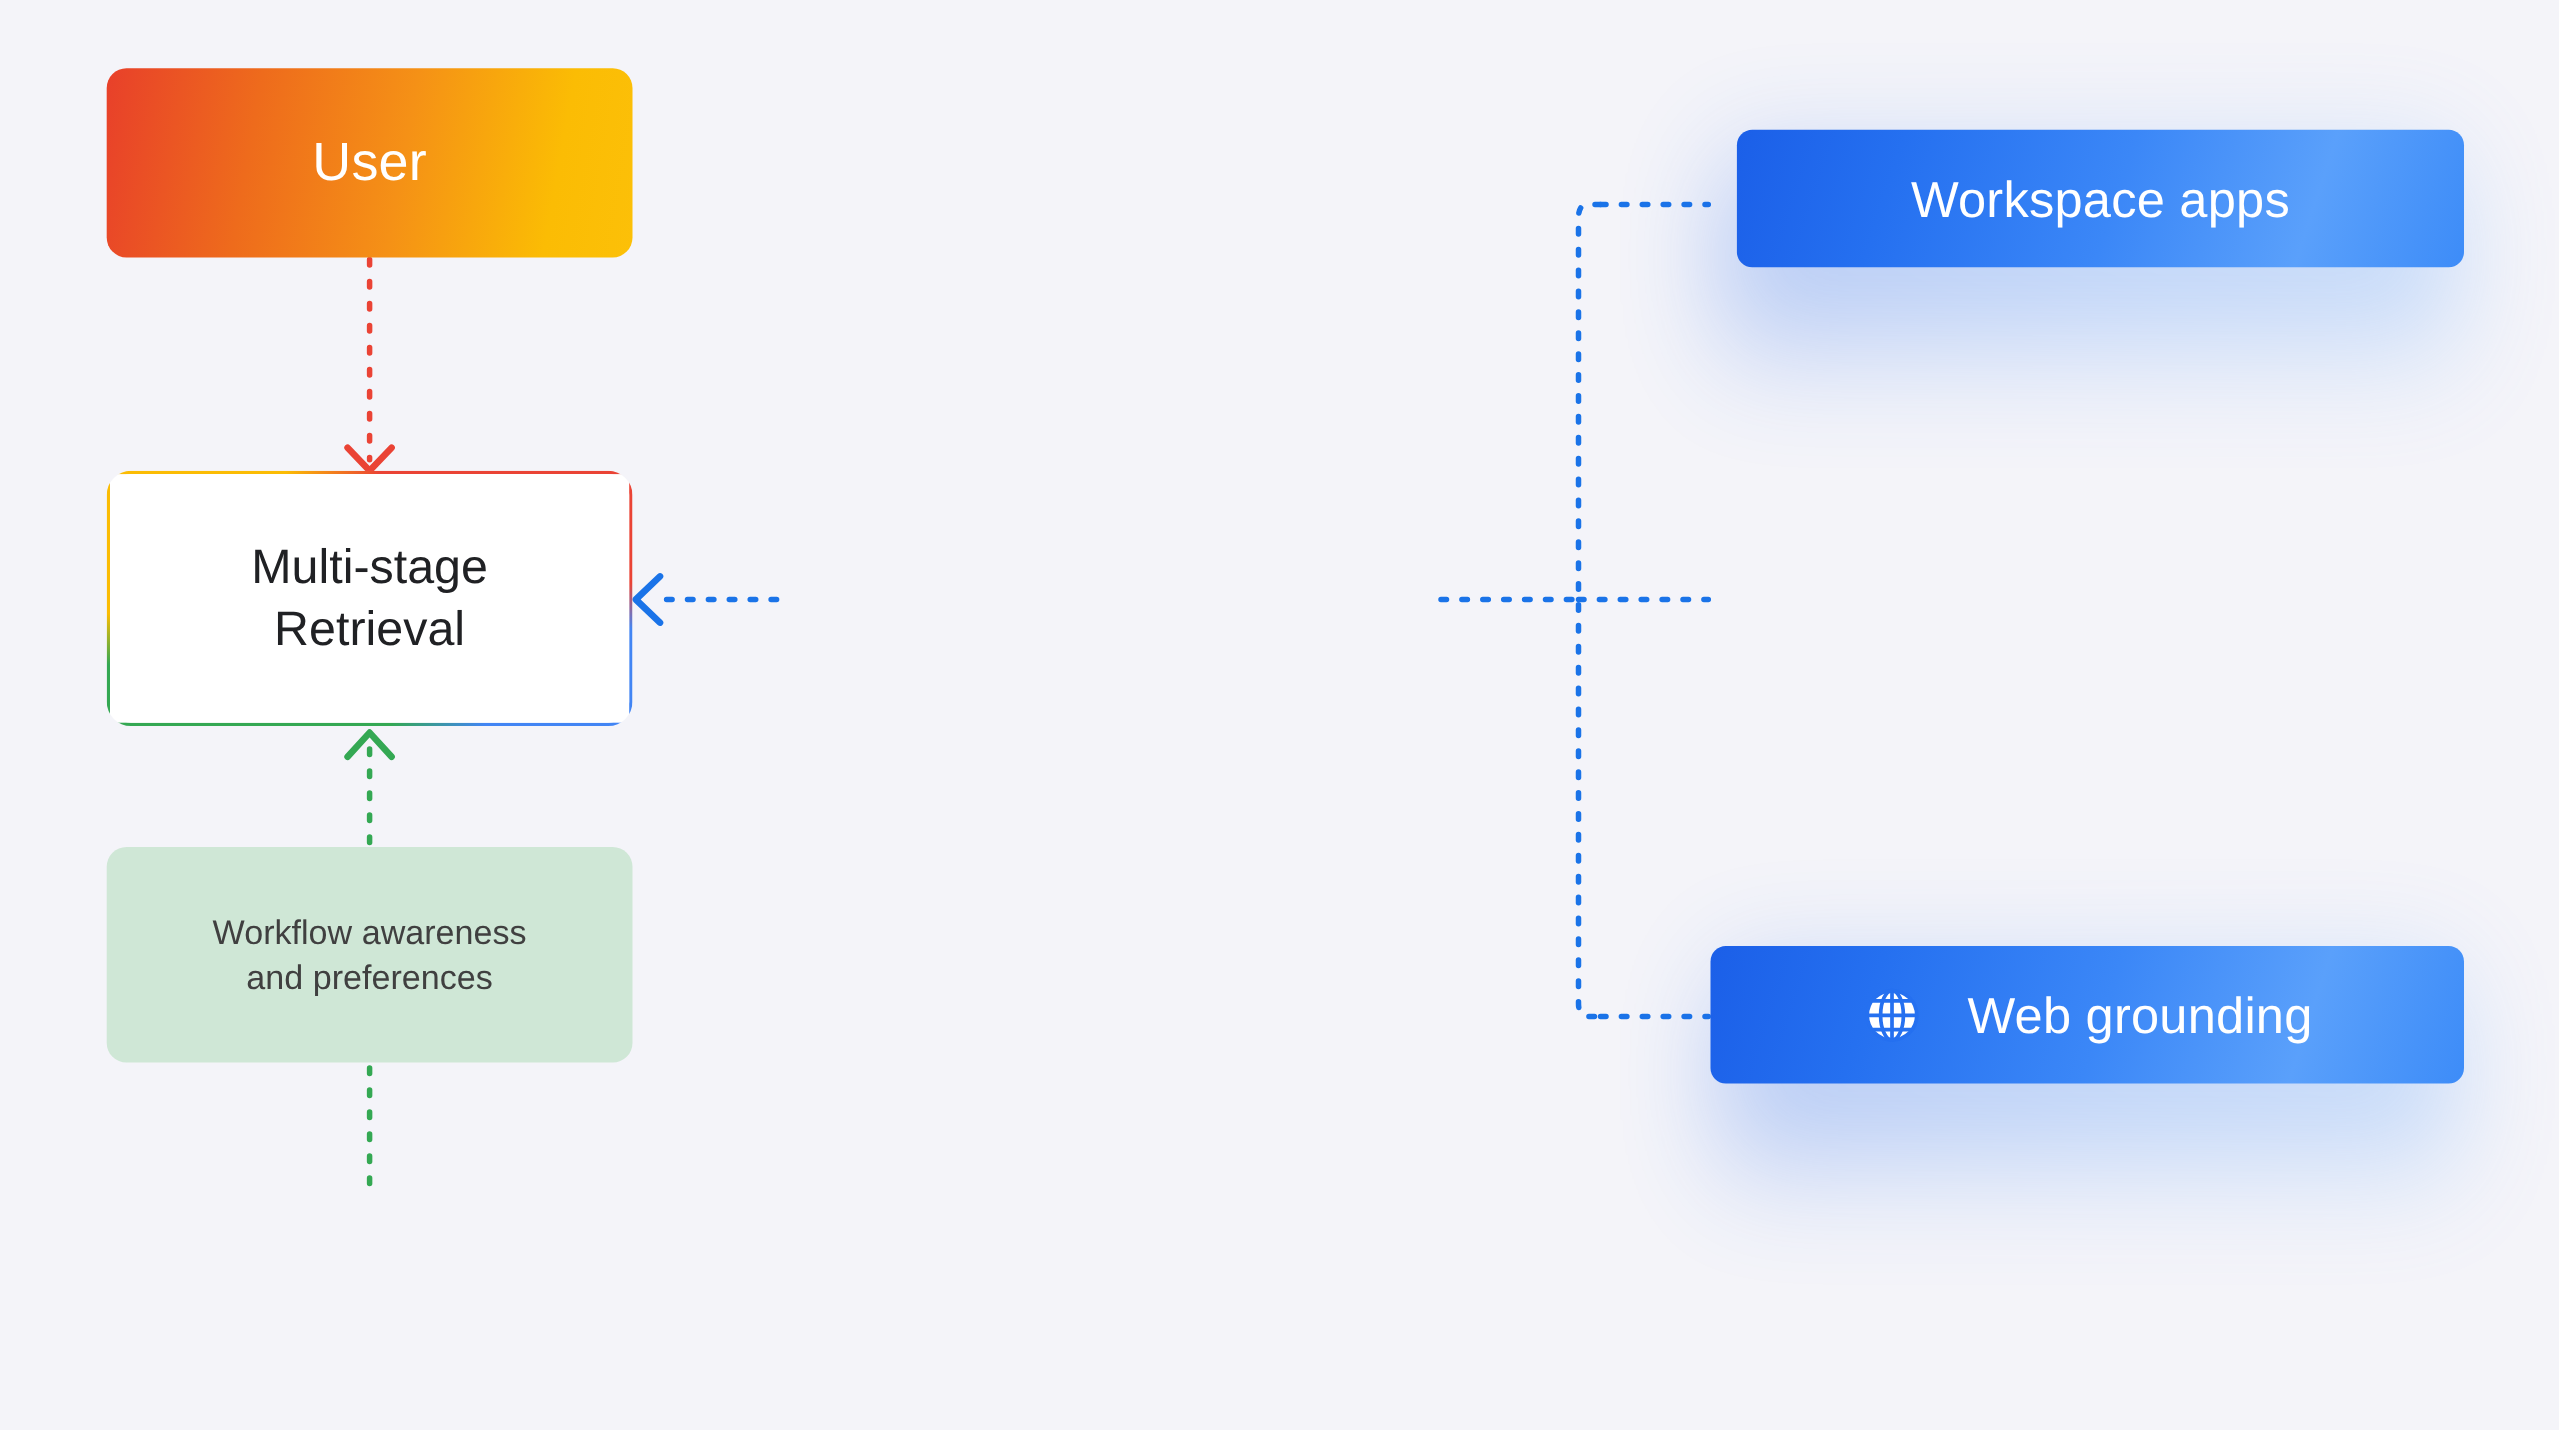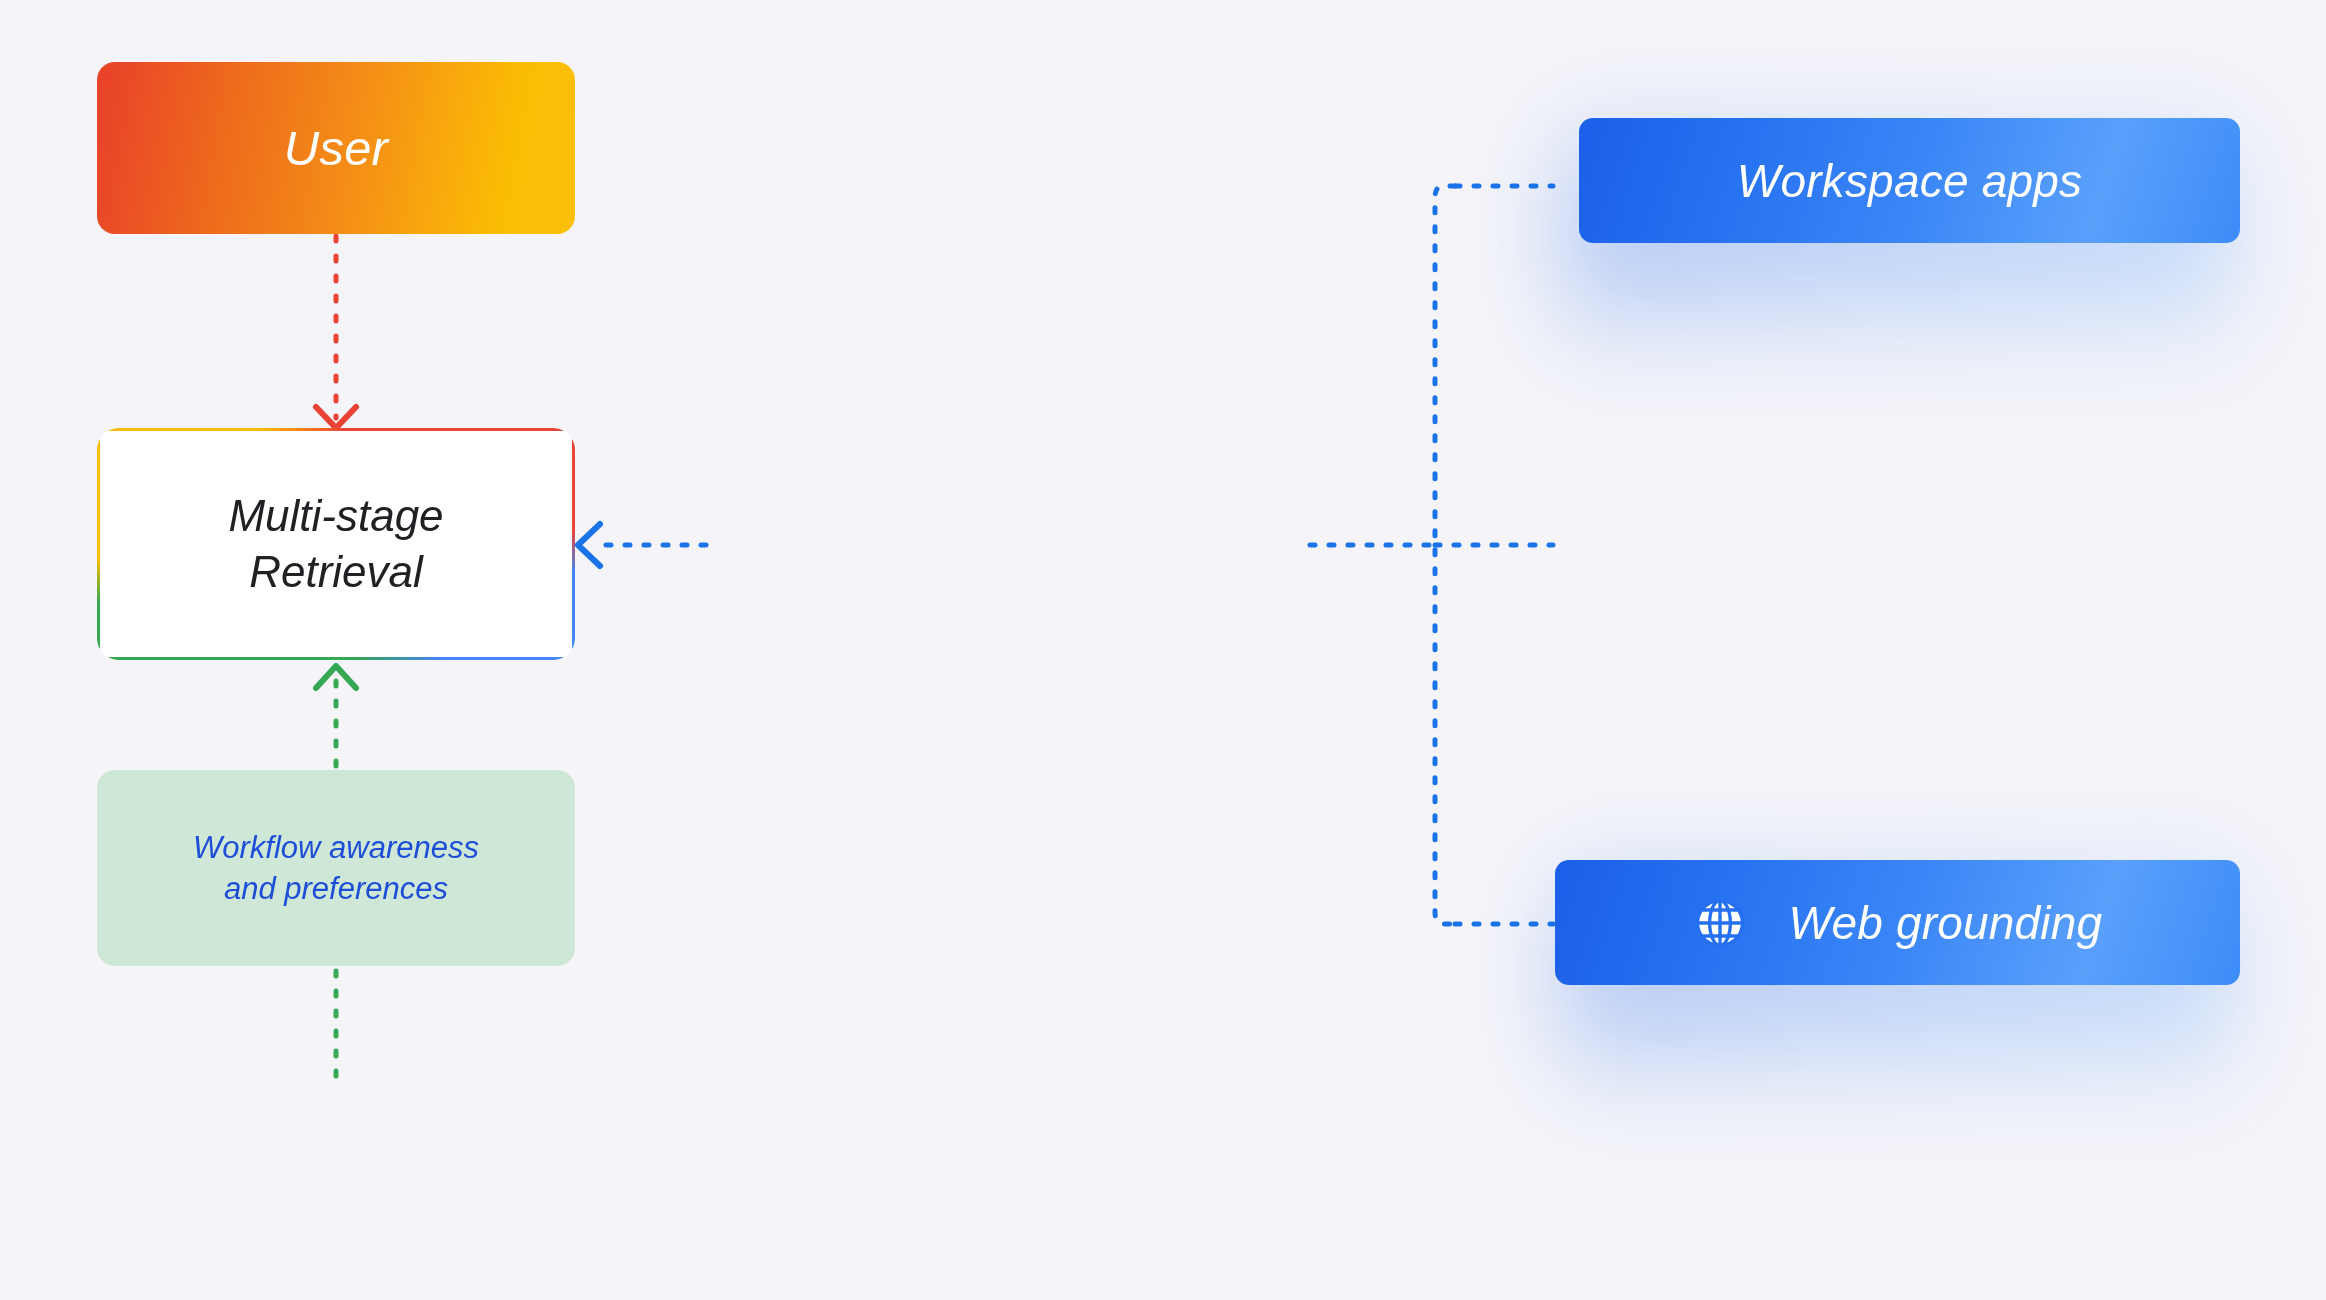--- a/index.html
+++ b/index.html
@@ -6,21 +6,20 @@
   html, body {
     width: 2326px; height: 1300px;
     background: #f4f4f9;
     font-family: "Liberation Sans", sans-serif;
     overflow: hidden;
   }
   #stage {
     position: relative;
     width: 2326px; height: 1300px;
     background: #f4f4f9;
-    font-style: italic;
   }
   .node { position: absolute; display: flex; align-items: center; justify-content: center; }
 
   
   #user-node {
     left: 97px; top: 62px; width: 478px; height: 172px;
     border-radius: 18px;
     background: linear-gradient(100deg, #e8402a 0%, #ee6b1c 28%, #f59116 56%, #fbbc04 84%, #fcc008 100%);
   }
   #user-node .label {
@@ -49,21 +48,21 @@
     white-space: pre-line;
   }
 
   
   #workflow-node {
     left: 97px; top: 770px; width: 478px; height: 196px;
     border-radius: 18px;
     background: #cfe7d6;
   }
   #workflow-node .label {
-    color: #1d4ed8; font-size: 31px; font-weight: 500; line-height: 1.33; text-align: center;
+    color: #404040; font-size: 31px; font-weight: 500; line-height: 1.33; text-align: center;
     white-space: pre-line;
   }
 
   
   #memory-node {
     left: 97px; top: 1080px; width: 478px; height: 172px;
     border-radius: 18px;
     background: linear-gradient(100deg, #5cb972 0%, #48b263 32%, #2ea44f 70%, #1e9040 100%);
   }
   #memory-node .label { color: #ffffff; font-size: 49px; font-weight: 400; }

